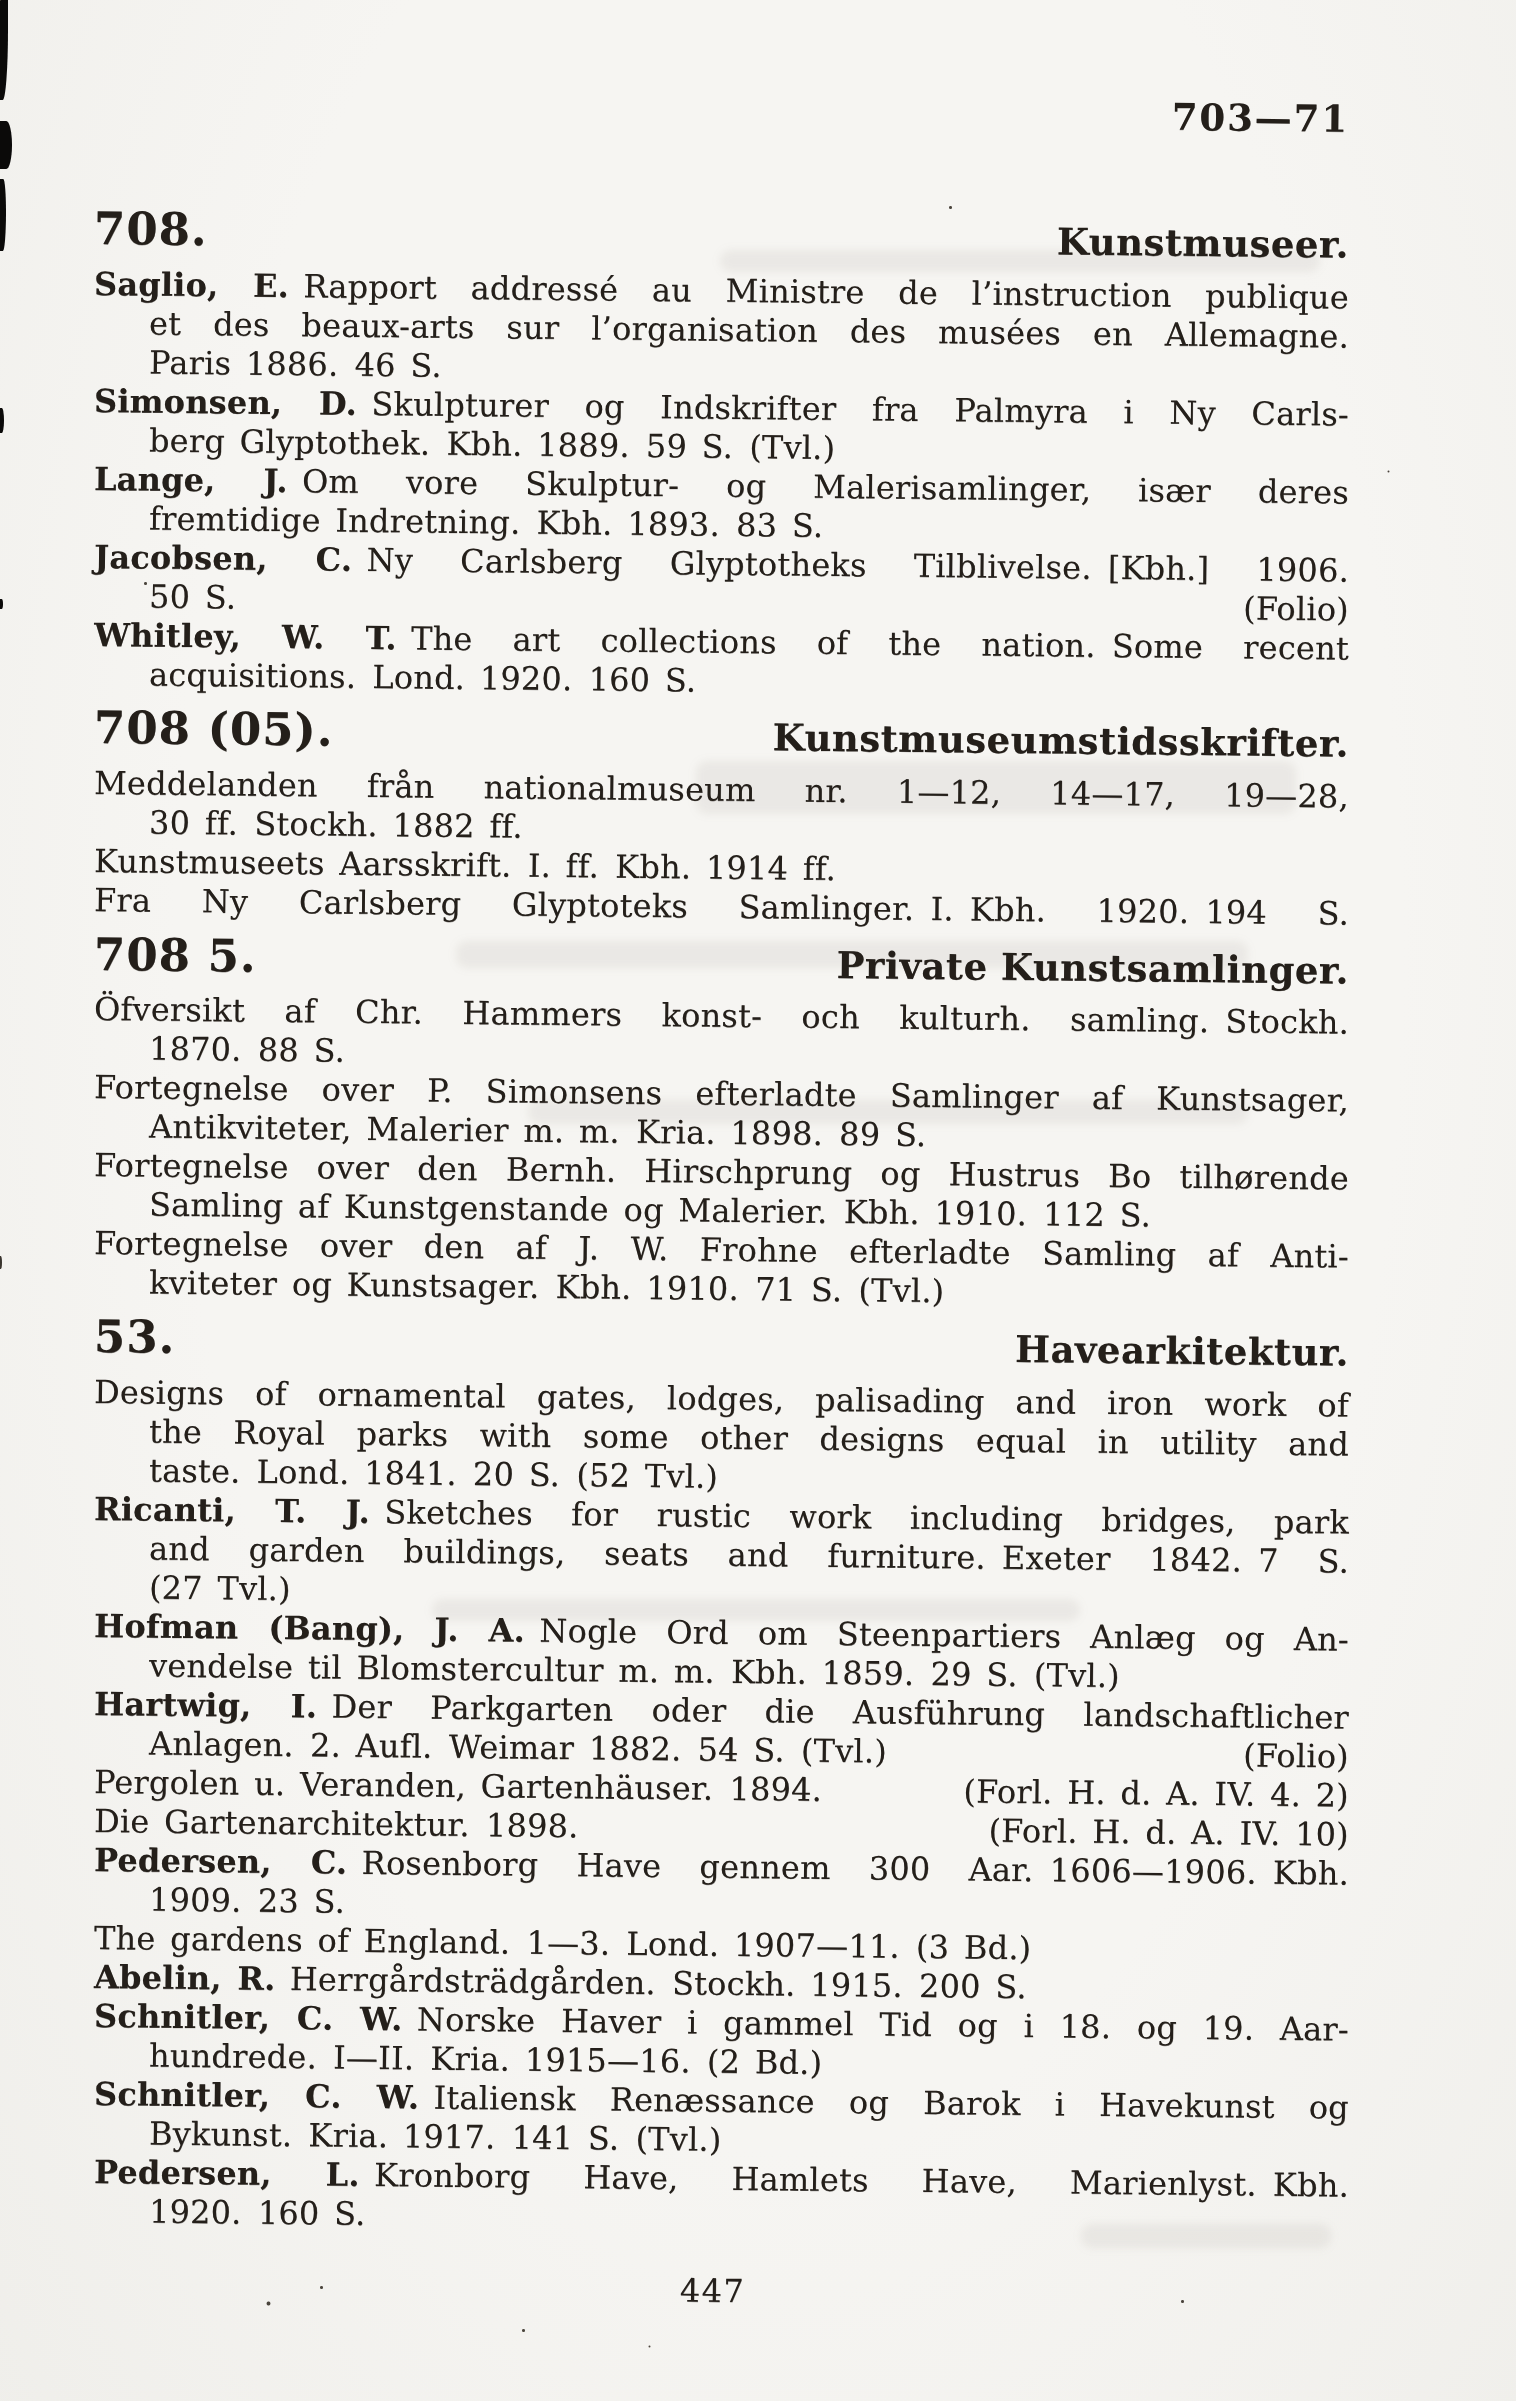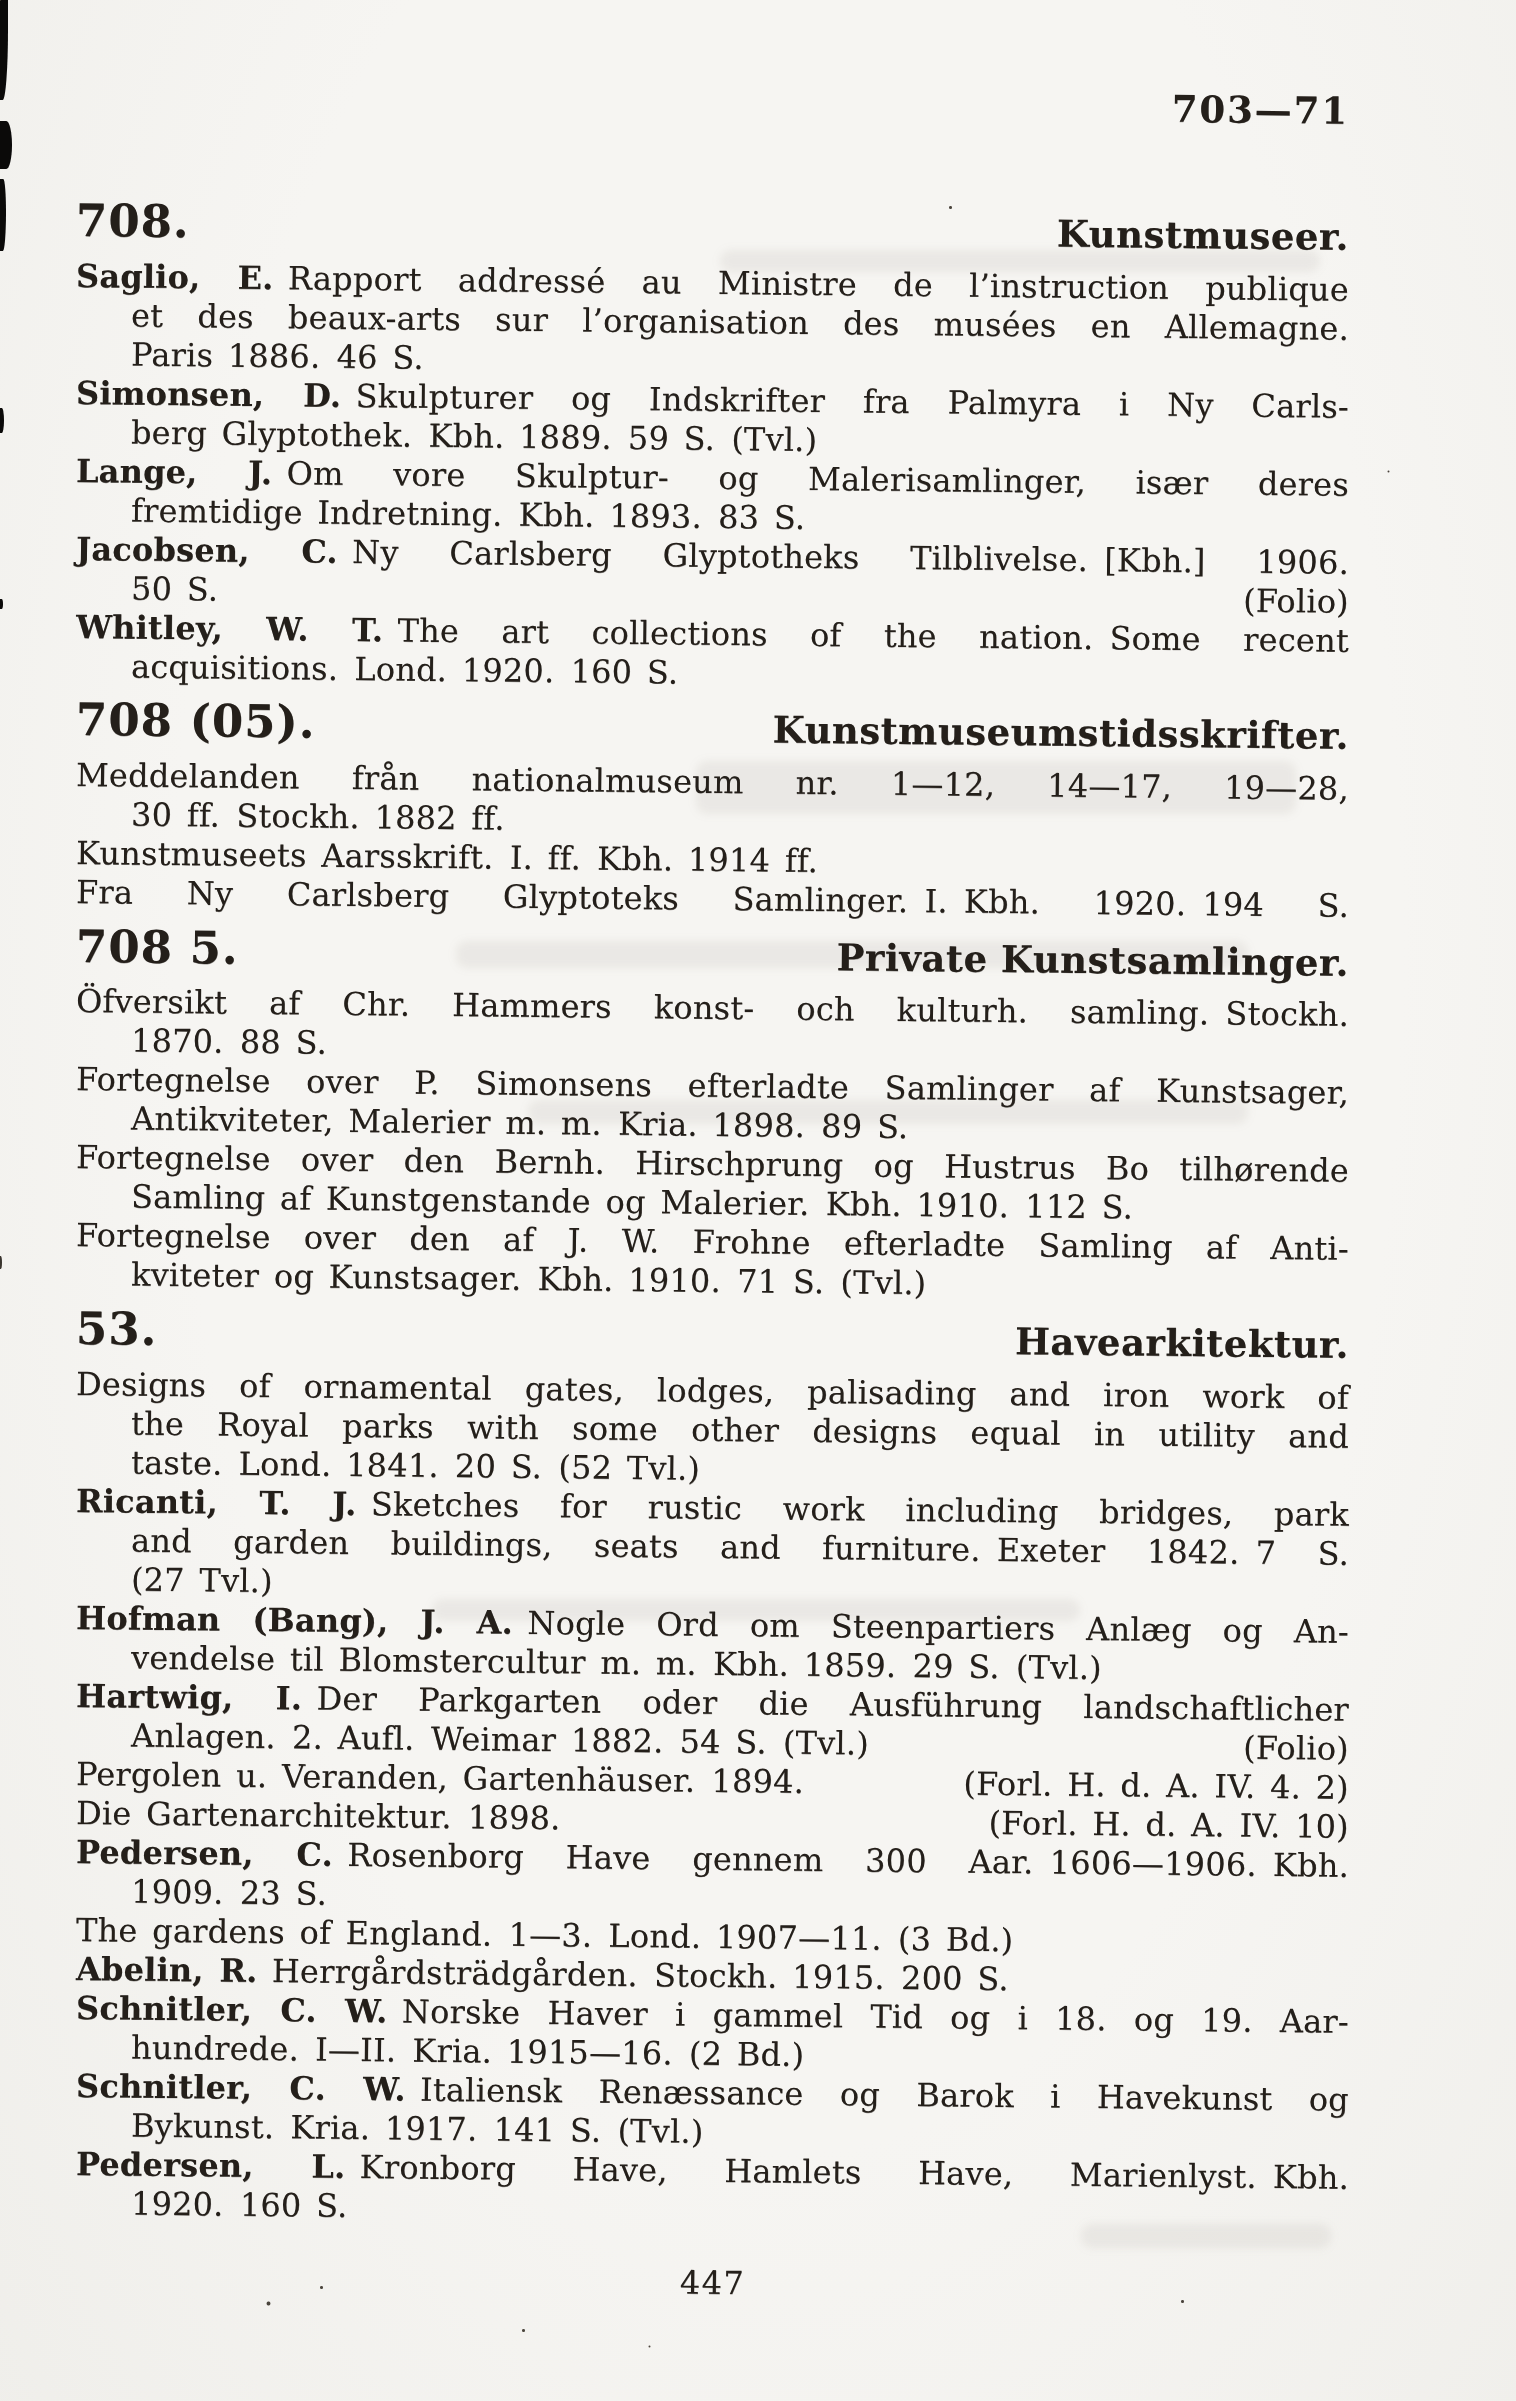--- a/index.html
+++ b/index.html
@@ -24,27 +24,27 @@
   .g3{top:941px;left:456px;width:792px;height:27px;}
   .g4{top:1100px;left:528px;width:720px;height:24px;}
   .g5{top:1599px;left:432px;width:648px;height:22px;}
   .g6{top:2224px;left:1081px;width:250px;height:24px;}
   .specks{position:absolute;left:0;top:0;width:1px;height:1px;border-radius:50%;
     color:#4a443c;background:currentColor;
     box-shadow:950px 207px 0 1px,268px 2303px 0 1.4px,321px 2287px 0 1px,
                523px 2330px 0 1px,649px 2346px 0 0.5px,1182px 2301px 0 1px,
                145px 583px 0 1px,1388px 471px 0 0.5px;}
   
-  .col{position:absolute;left:76px;top:76px;width:1273px;}
+  .col{position:absolute;left:76px;top:84px;width:1273px;}
   .tl{transform:rotate(.62deg);transform-origin:0 50%;}
   .ref{font-size:37px;font-weight:bold;line-height:43px;text-align:right;
        letter-spacing:1.9px;margin-bottom:76px;}
   .sec{display:flex;justify-content:space-between;align-items:baseline;
        line-height:51px;margin-bottom:7.7px;}
-  section{display:block;}
+  section{display:block;margin-left:18px;}
   .s2,.s3,.s4{margin-top:8.6px;}
   .code{font-weight:bold;font-size:45px;letter-spacing:1px;}
   .title{font-weight:bold;font-size:37px;letter-spacing:0.5px;}
   .ln{font-size:32px;line-height:39px;word-spacing:4.3px;letter-spacing:0.2px;}
   .ind{padding-left:55px;}
   .fill{text-align:justify;text-align-last:justify;text-justify:inter-word;}
   .row{display:flex;justify-content:space-between;align-items:baseline;}
   .ld{font-weight:bold;margin-right:.45em;}
   .rt{white-space:nowrap;}
   .pageno{margin-top:34px;font-size:32px;text-align:center;letter-spacing:1.4px;}

